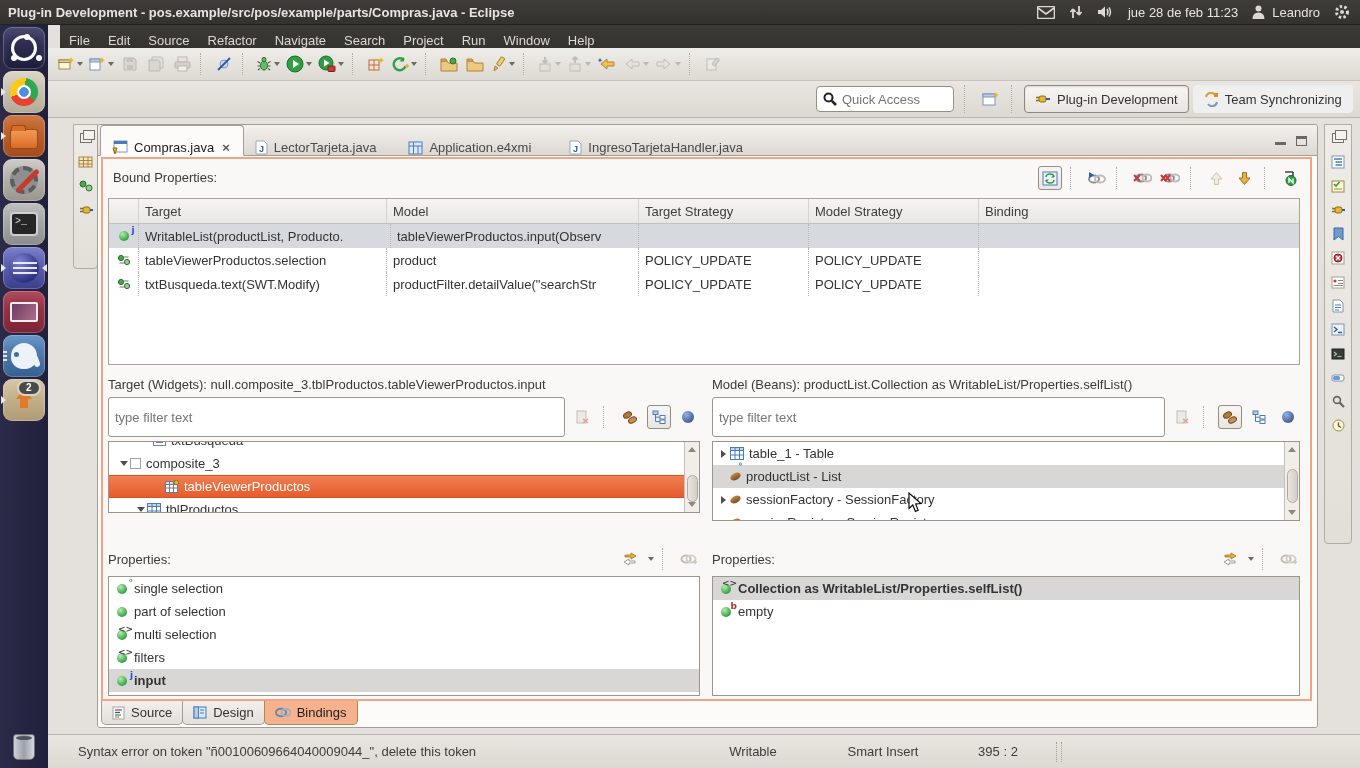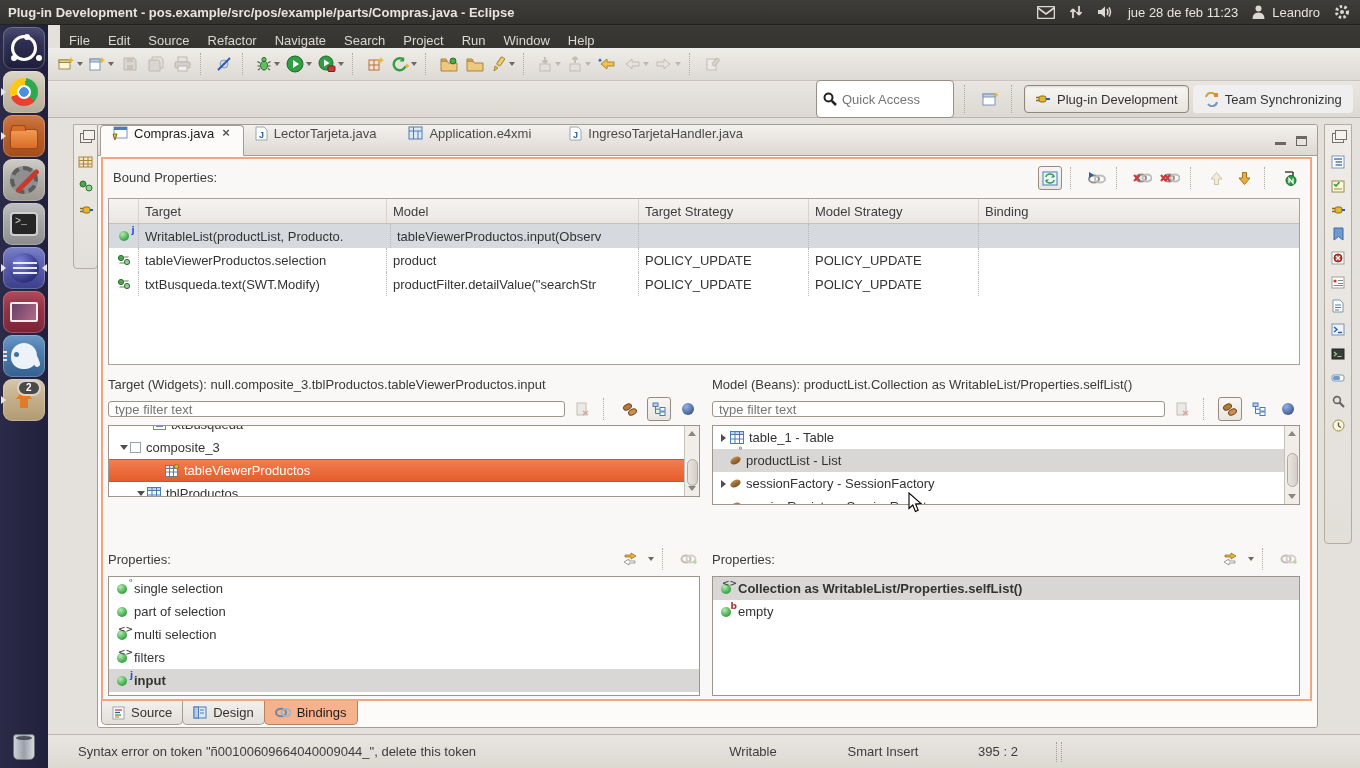--- a/index.html
+++ b/index.html
@@ -47,35 +47,35 @@
   .trashcup:before{content:"";position:absolute;left:2px;top:1px;right:2px;height:4px;border-radius:50%;background:#4d535b}
 
   
   .tb1{left:48px;top:48px;width:1312px;height:33px;background:linear-gradient(#efede9,#ddd9d3);border-bottom:1px solid #c9c3bb;display:flex;align-items:center;padding-left:8px;gap:2px}
   .tb2{left:48px;top:81px;width:1312px;height:37px;background:linear-gradient(#e9e6e1,#dcd8d2);border-bottom:1px solid #bdb6ae;display:flex;align-items:center}
   .tbi{height:24px;min-width:24px;display:flex;align-items:center;justify-content:center;border-radius:3px;padding:0 2px}
   .tbi svg{display:block}
   .caret{width:0;height:0;border-left:3.5px solid transparent;border-right:3.5px solid transparent;border-top:4px solid #6e675f;margin-left:2px}
   .caret.dis{border-top-color:#bdb7ae}
   .tsep{width:5px;height:22px;border-left:1px dotted #b1aaa1;margin:0 5px 0 4px}
-  .qa{display:flex;align-items:center;background:#fff;border:1px solid #988f84;border-radius:4px;height:38px;width:138px;padding:0 6px;gap:5px}
+  .qa{display:flex;align-items:center;background:#fff;border:1px solid #988f84;border-radius:4px;height:26px;width:138px;padding:0 6px;gap:5px}
   .qa input{border:none;outline:none;width:100px;font-size:13px;font-family:"Liberation Sans",sans-serif;color:#333;background:transparent}
   .persp{display:flex;align-items:center;gap:6px;height:28px;padding:0 10px;border-radius:4px;color:#333;border:1px solid transparent}
   .persp.active{background:linear-gradient(#f8f6f4,#e8e4df);border-color:#8f8779;box-shadow:inset 0 1px 2px rgba(0,0,0,.12)}
 
   
   .strip{background:linear-gradient(#efece8,#e2ded8);border:1px solid #b3aca3;border-radius:0 0 4px 4px;display:flex;flex-direction:column;align-items:center;gap:7px;padding:4px 0}
   .mini{width:18px;height:17px;display:flex;align-items:center;justify-content:center}
   .restorebtn{width:12px;height:10px;border:1px solid #77706a;background:#f4f2ef;position:relative}
   .restorebtn:before{content:"";position:absolute;left:2px;top:-4px;width:10px;height:8px;border:1px solid #77706a;background:#f4f2ef}
 
   
   .estack{left:97px;top:124px;width:1221px;height:604px;border:1px solid #a59d93;border-radius:3px;background:#fcfbfa;display:flex;flex-direction:column}
   .tabrow{height:31px;background:linear-gradient(#f3f1ee,#ddd8d2);border-bottom:1px solid #a59d93;display:flex;align-items:flex-end;padding-left:2px;border-radius:3px 3px 0 0}
-  .etab{display:inline-flex;align-items:flex-start;gap:6px;padding:0 11px;height:29px;color:#4a4a4a;white-space:nowrap}
+  .etab{display:inline-flex;align-items:flex-end;gap:6px;padding:0 11px;height:29px;color:#4a4a4a;white-space:nowrap}
   .etab.active{background:#fcfbfa;border:1px solid #a59d93;border-bottom:1px solid #fcfbfa;border-radius:4px 4px 0 0;margin-bottom:-1px;height:31px;color:#1d1d1d}
   .tclose{color:#555;font-size:13px;font-weight:bold;line-height:12px;border:1px solid transparent;border-radius:2px;padding:0 1px}
   .winbtns{margin-left:auto;display:flex;gap:10px;padding:0 10px 9px 0}
   .wmin{width:11px;height:9px;border-bottom:3px solid #6e675f}
   .wmax{width:11px;height:10px;border:1px solid #6e675f;border-top:3px solid #6e675f}
 
   .econtent{flex:1;position:relative}
   .frame{position:absolute;left:3px;top:1px;right:5px;bottom:0;border:2px solid #f0a683;background:#faf8f6}
 
   .bplabel{position:absolute;left:10px;top:11px;color:#3a3a3a}
@@ -93,21 +93,21 @@
   .bc.c1{width:248px;flex:none}
   .bc.c2{width:252px;flex:none}
   .bc.c3{width:170px;flex:none}
   .bc.c4{width:170px;flex:none}
   .bc.c5{flex:1;border-right:none!important}
   .brow.sel{background:#d6dade}
 
   
   .ptitle{color:#3a3a3a;white-space:nowrap;overflow:hidden}
   .filterrow{display:flex;align-items:center;margin-top:5px;gap:5px}
-  .filter{flex:1;height:16px;border:1px solid #9c958c;border-radius:3px;background:#fff;padding:0 6px;font-size:13px;font-family:"Liberation Sans",sans-serif;color:#8b5cf6;outline:none}
+  .filter{flex:1;height:40px;border:1px solid #9c958c;border-radius:3px;background:#fff;padding:0 6px;font-size:13px;font-family:"Liberation Sans",sans-serif;color:#8b5cf6;outline:none}
   .treebox{border:1px solid #9c958c;background:#fff;margin-top:4px;position:relative;overflow:hidden}
   .trow{height:23px;display:flex;align-items:center;white-space:nowrap;position:relative}
   .trow .lbl{margin-left:5px}
   .trow.osel{background:linear-gradient(#f07e50,#e65c2c);border-top:1px solid #d8511f;border-bottom:1px solid #d8511f;color:#fff}
   .trow.gsel{background:#d8d7d5}
   .expo{width:0;height:0;border-left:4px solid transparent;border-right:4px solid transparent;border-top:5px solid #4f4f4f;flex:none}
   .expc{width:0;height:0;border-top:4px solid transparent;border-bottom:4px solid transparent;border-left:5px solid #4f4f4f;flex:none}
   .expslot{width:13px;display:flex;justify-content:center;flex:none}
   .vsb{position:absolute;right:0;top:0;bottom:0;width:15px;background:#f1eeea;border-left:1px solid #c6c0b8;display:flex;flex-direction:column;align-items:center}
   .vsb .ar{width:0;height:0;border-left:4px solid transparent;border-right:4px solid transparent;margin:5px 0}

